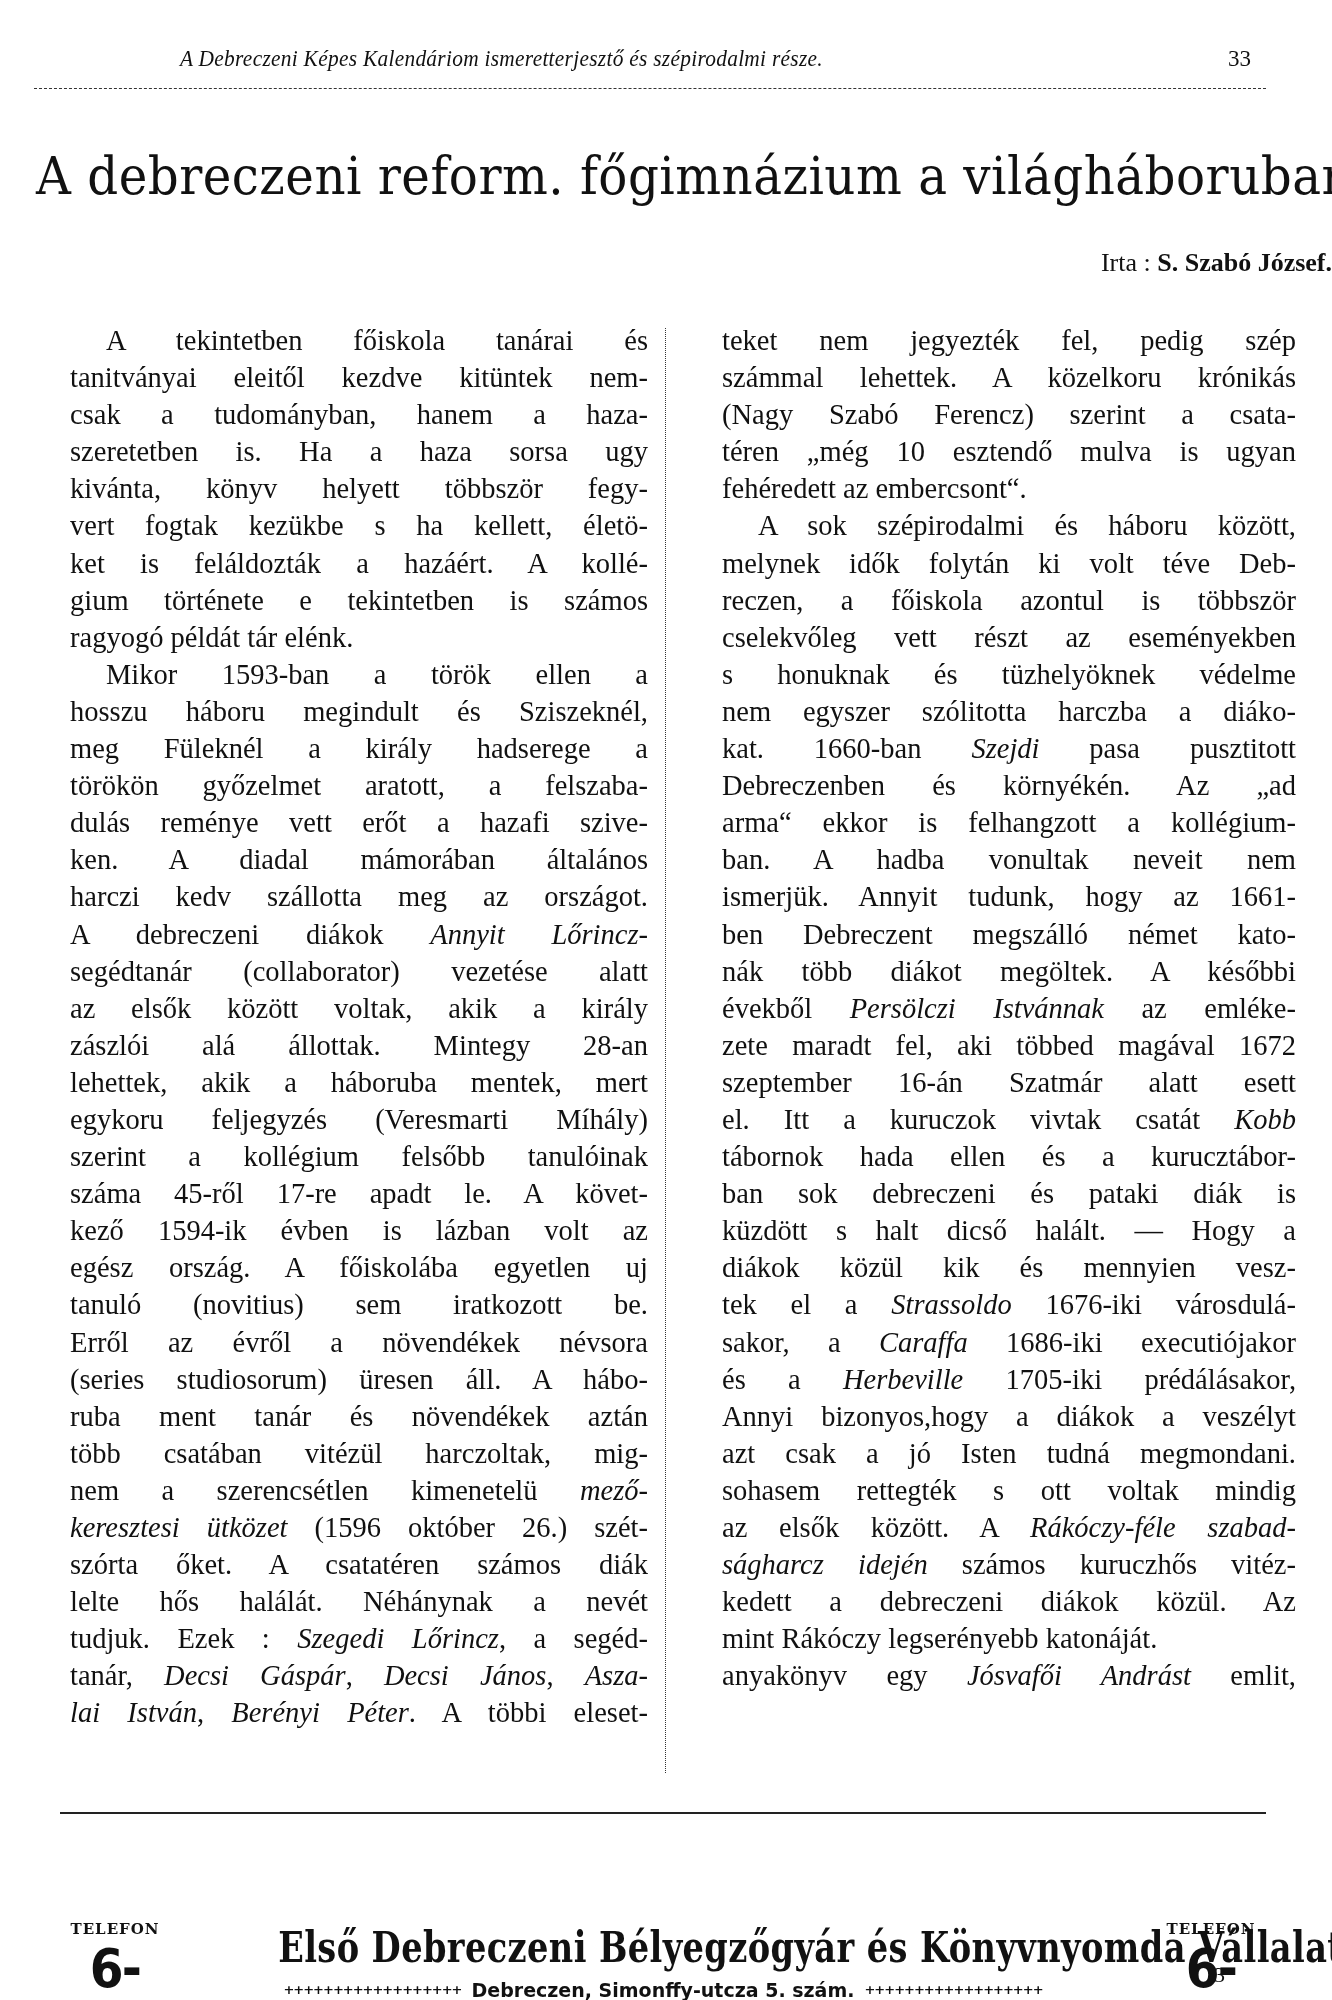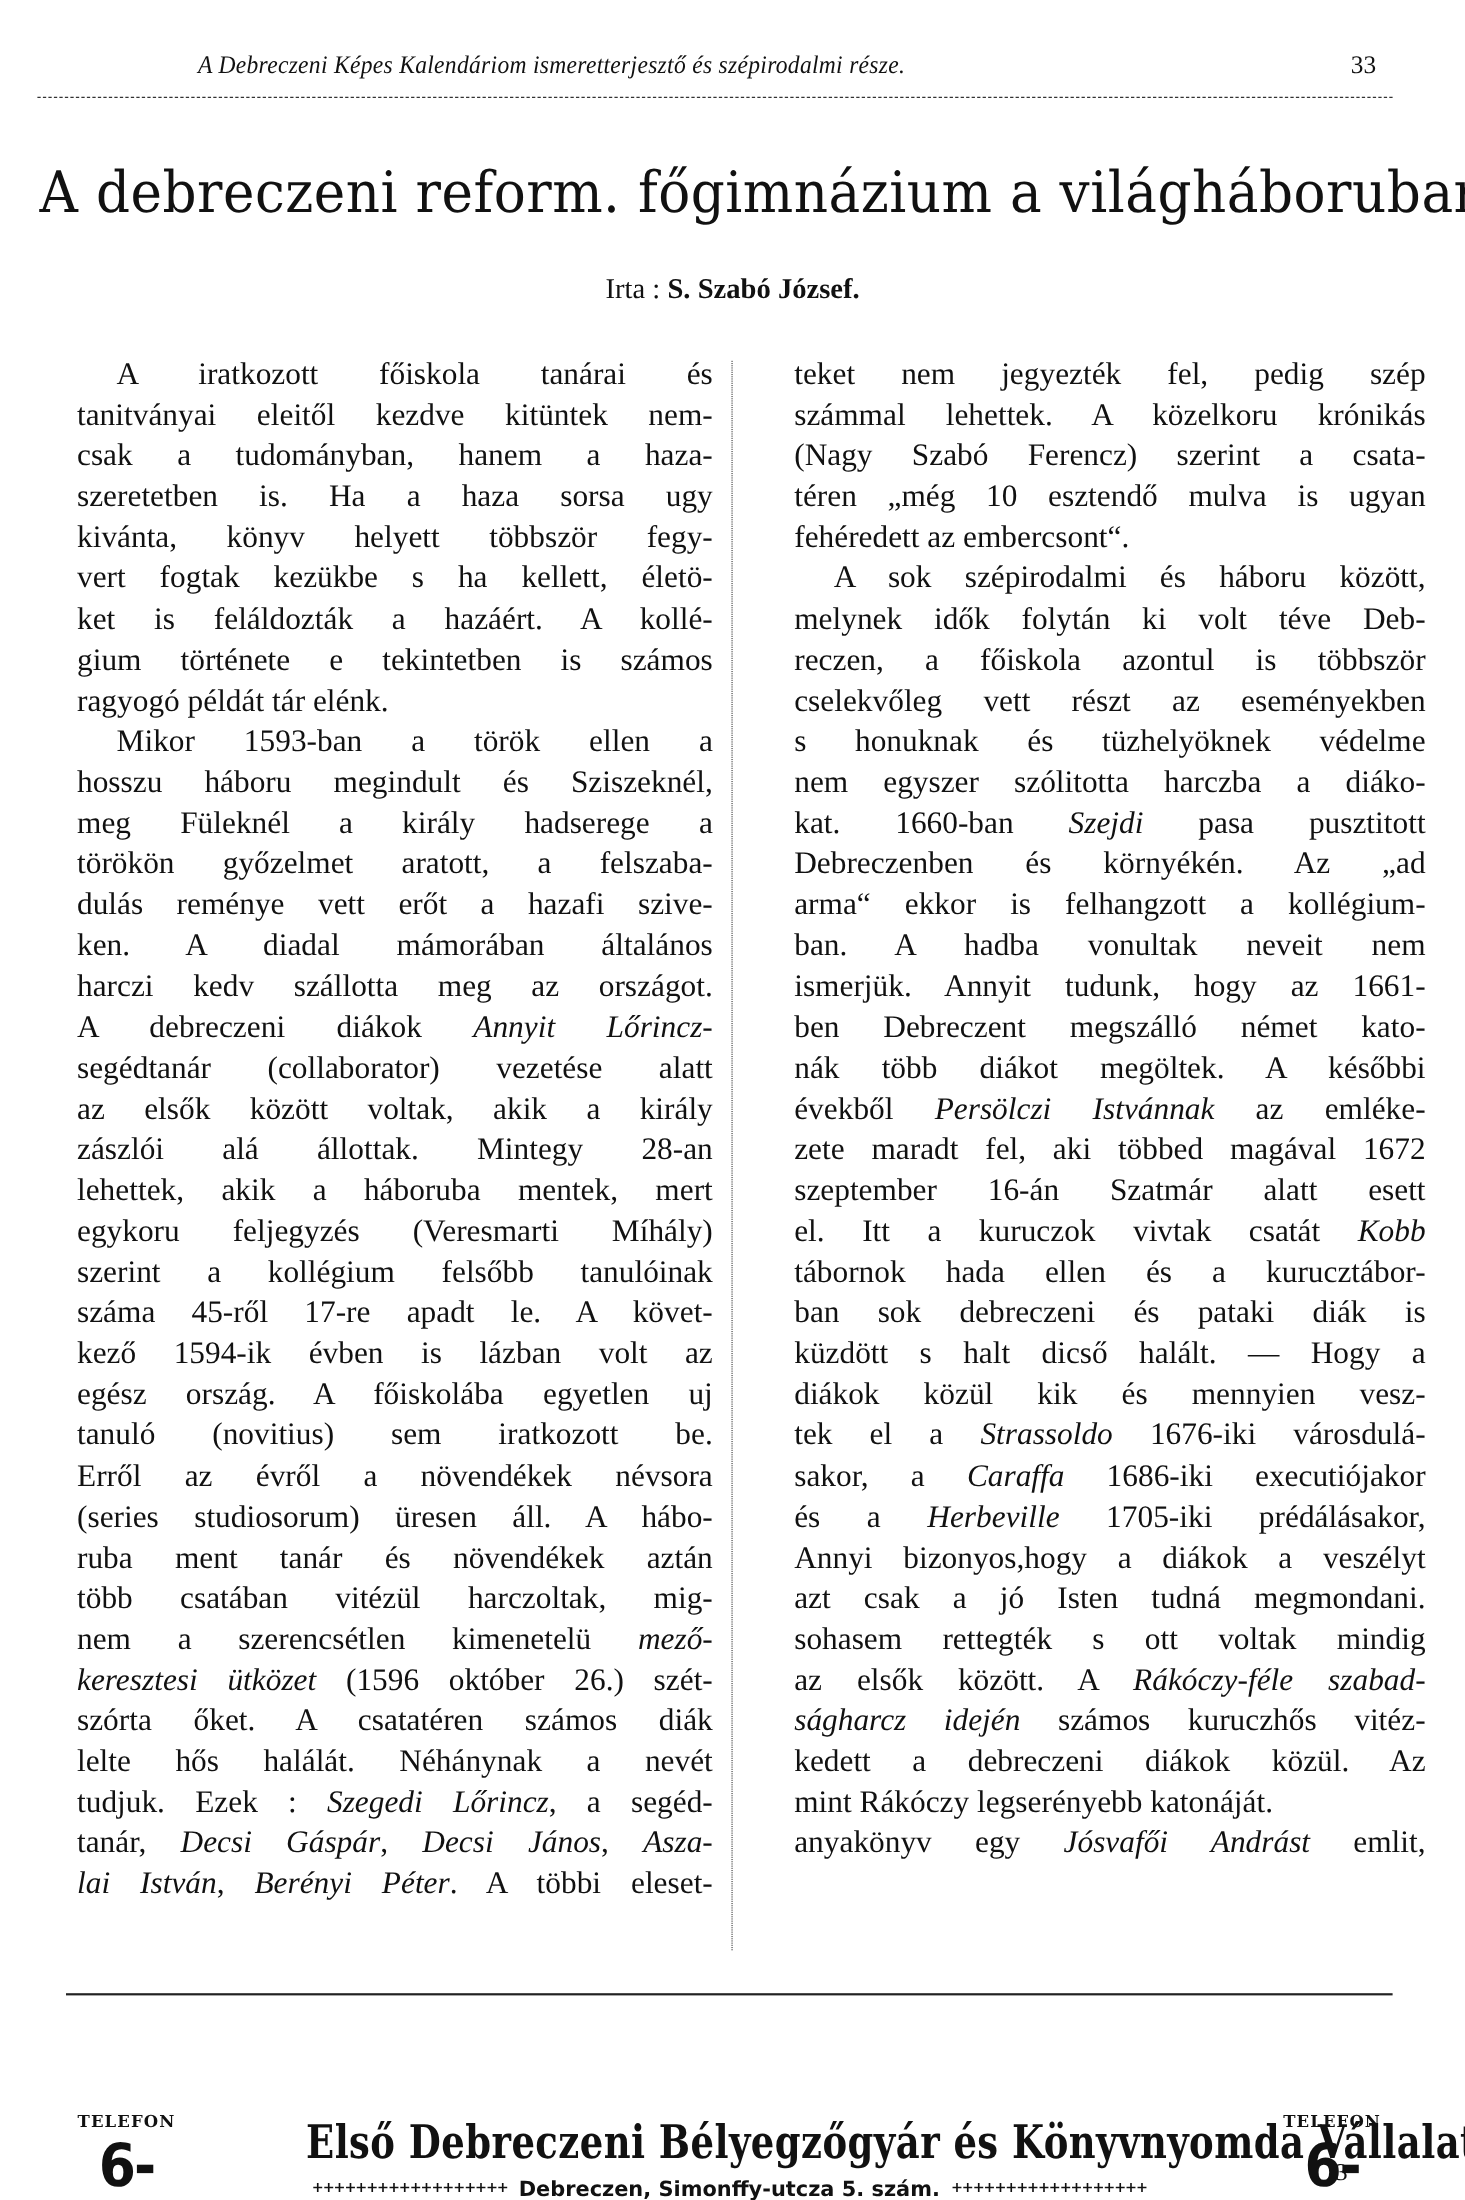--- a/index.html
+++ b/index.html
@@ -4,21 +4,21 @@
 <style>
   html, body { margin: 0; padding: 0; background: #ffffff; }
   body { width: 1332px; height: 2000px; position: relative; overflow: hidden; color: #111; font-family: "DejaVu Serif", "Liberation Serif", serif; }
   .abs { position: absolute; }
 
   .running-head { left: 180px; top: 46px; width: 940px; font-family: "Liberation Serif", serif; font-style: italic; font-size: 23px; letter-spacing: 0.3px; white-space: nowrap; transform: scaleX(0.93); transform-origin: left; }
   .folio { left: 1228px; top: 46px; font-family: "Liberation Serif", serif; font-size: 23px; }
   .head-rule { left: 34px; top: 88px; width: 1232px; height: 0; border-top: 1.5px dashed #333; }
 
   .title { left: 36px; top: 146px; width: 1250px; font-family: "DejaVu Serif", serif; font-size: 52px; white-space: nowrap; letter-spacing: 0.5px; transform: scaleX(0.93); transform-origin: left; }
-  .byline { left: 0; top: 248px; width: 1332px; text-align: center; font-family: "Liberation Serif", serif; font-size: 26px; font-weight: bold; }
+  .byline { left: 0; top: 248px; width: 1332px; text-align: right; font-family: "Liberation Serif", serif; font-size: 26px; font-weight: bold; }
   .byline .lead { font-weight: normal; }
 
   .col { top: 322px; font-family: "Liberation Serif", serif; font-size: 28.5px; line-height: 37.1px; }
   .col-left { left: 70px; width: 578px; }
   .col-right { left: 684px; width: 574px; margin-left: 38px; }
   .line { display: block; text-align: justify; text-align-last: justify; white-space: nowrap; height: 37.1px; overflow: visible; }
   .line.last { text-align-last: left; }
   .line.indent { padding-left: 36px; }
   .line i { font-style: italic; }
 
@@ -46,21 +46,21 @@
 <div class="abs folio">33</div>
 <div class="abs head-rule"></div>
 
 <div class="abs title">A debreczeni reform. főgimnázium a világháboruban.</div>
 <div class="abs byline">
   <span class="lead">Irta :</span>
   <span>S. Szabó József.</span>
 </div>
 
 <div class="abs col col-left" id="col-left">
-    <span class="line indent">A iratkozott főiskola tanárai és</span>
+    <span class="line indent">A tekintetben főiskola tanárai és</span>
     <span class="line">tanitványai eleitől kezdve kitüntek nem-</span>
     <span class="line">csak a tudományban, hanem a haza-</span>
     <span class="line">szeretetben is. Ha a haza sorsa ugy</span>
     <span class="line">kivánta, könyv helyett többször fegy-</span>
     <span class="line">vert fogtak kezükbe s ha kellett, életö-</span>
     <span class="line">ket is feláldozták a hazáért. A kollé-</span>
     <span class="line">gium története e tekintetben is számos</span>
     <span class="line last">ragyogó példát tár elénk.</span>
     <span class="line indent">Mikor 1593-ban a török ellen a</span>
     <span class="line">hosszu háboru megindult és Sziszeknél,</span>

